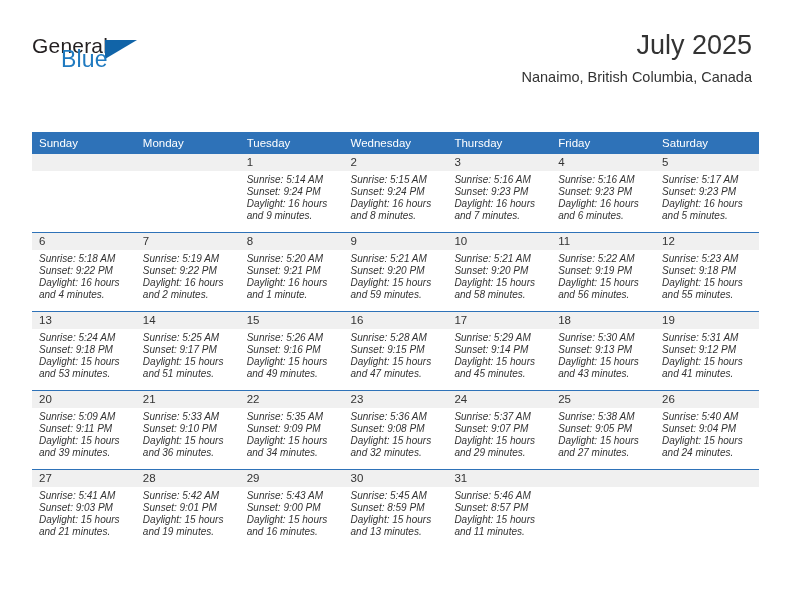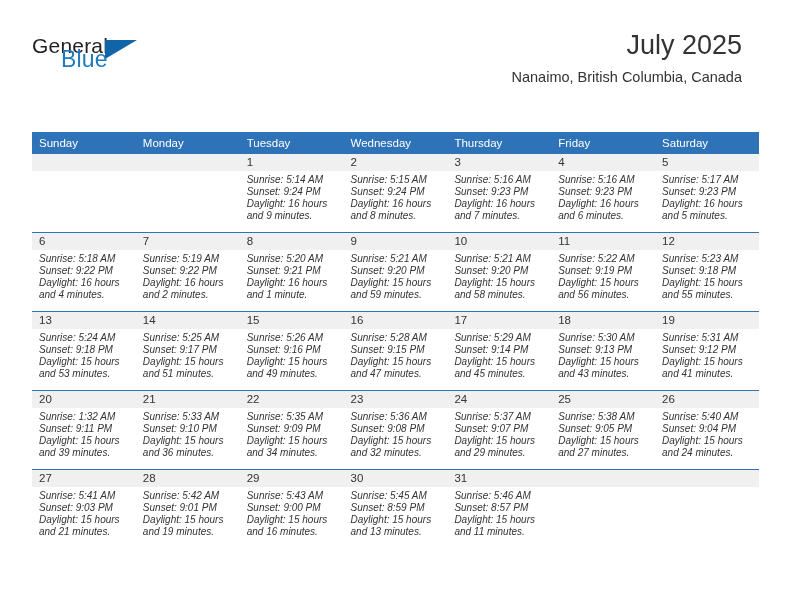--- a/index.html
+++ b/index.html
@@ -63,21 +63,21 @@
     left: 73px;
     top: 6px;
     width: 0;
     height: 0;
     border-left: 32px solid #1164a8;
     border-bottom: 19px solid transparent;
   }
 
   .titles {
     position: absolute;
-    right: 16px;
+    right: 6px;
     top: 0;
     text-align: right;
   }
   .cal-title {
     font-size: 27px;
     color: #333333;
     line-height: 34px;
     white-space: nowrap;
   }
   .cal-subtitle {
@@ -392,21 +392,21 @@
                 <div class="dl">Daylight: 15 hours and 41 minutes.</div>
               </div>
             </div>
           </td>
         </tr>
         <tr class="week">
           <td>
             <div class="cell">
               <div class="daynum-band">20</div>
               <div class="info">
-                <div>Sunrise: 1:32 AM</div>
+                <div>Sunrise: 5:09 AM</div>
                 <div>Sunset: 9:11 PM</div>
                 <div class="dl">Daylight: 15 hours and 39 minutes.</div>
               </div>
             </div>
           </td>
           <td>
             <div class="cell">
               <div class="daynum-band">21</div>
               <div class="info">
                 <div>Sunrise: 5:33 AM</div>

